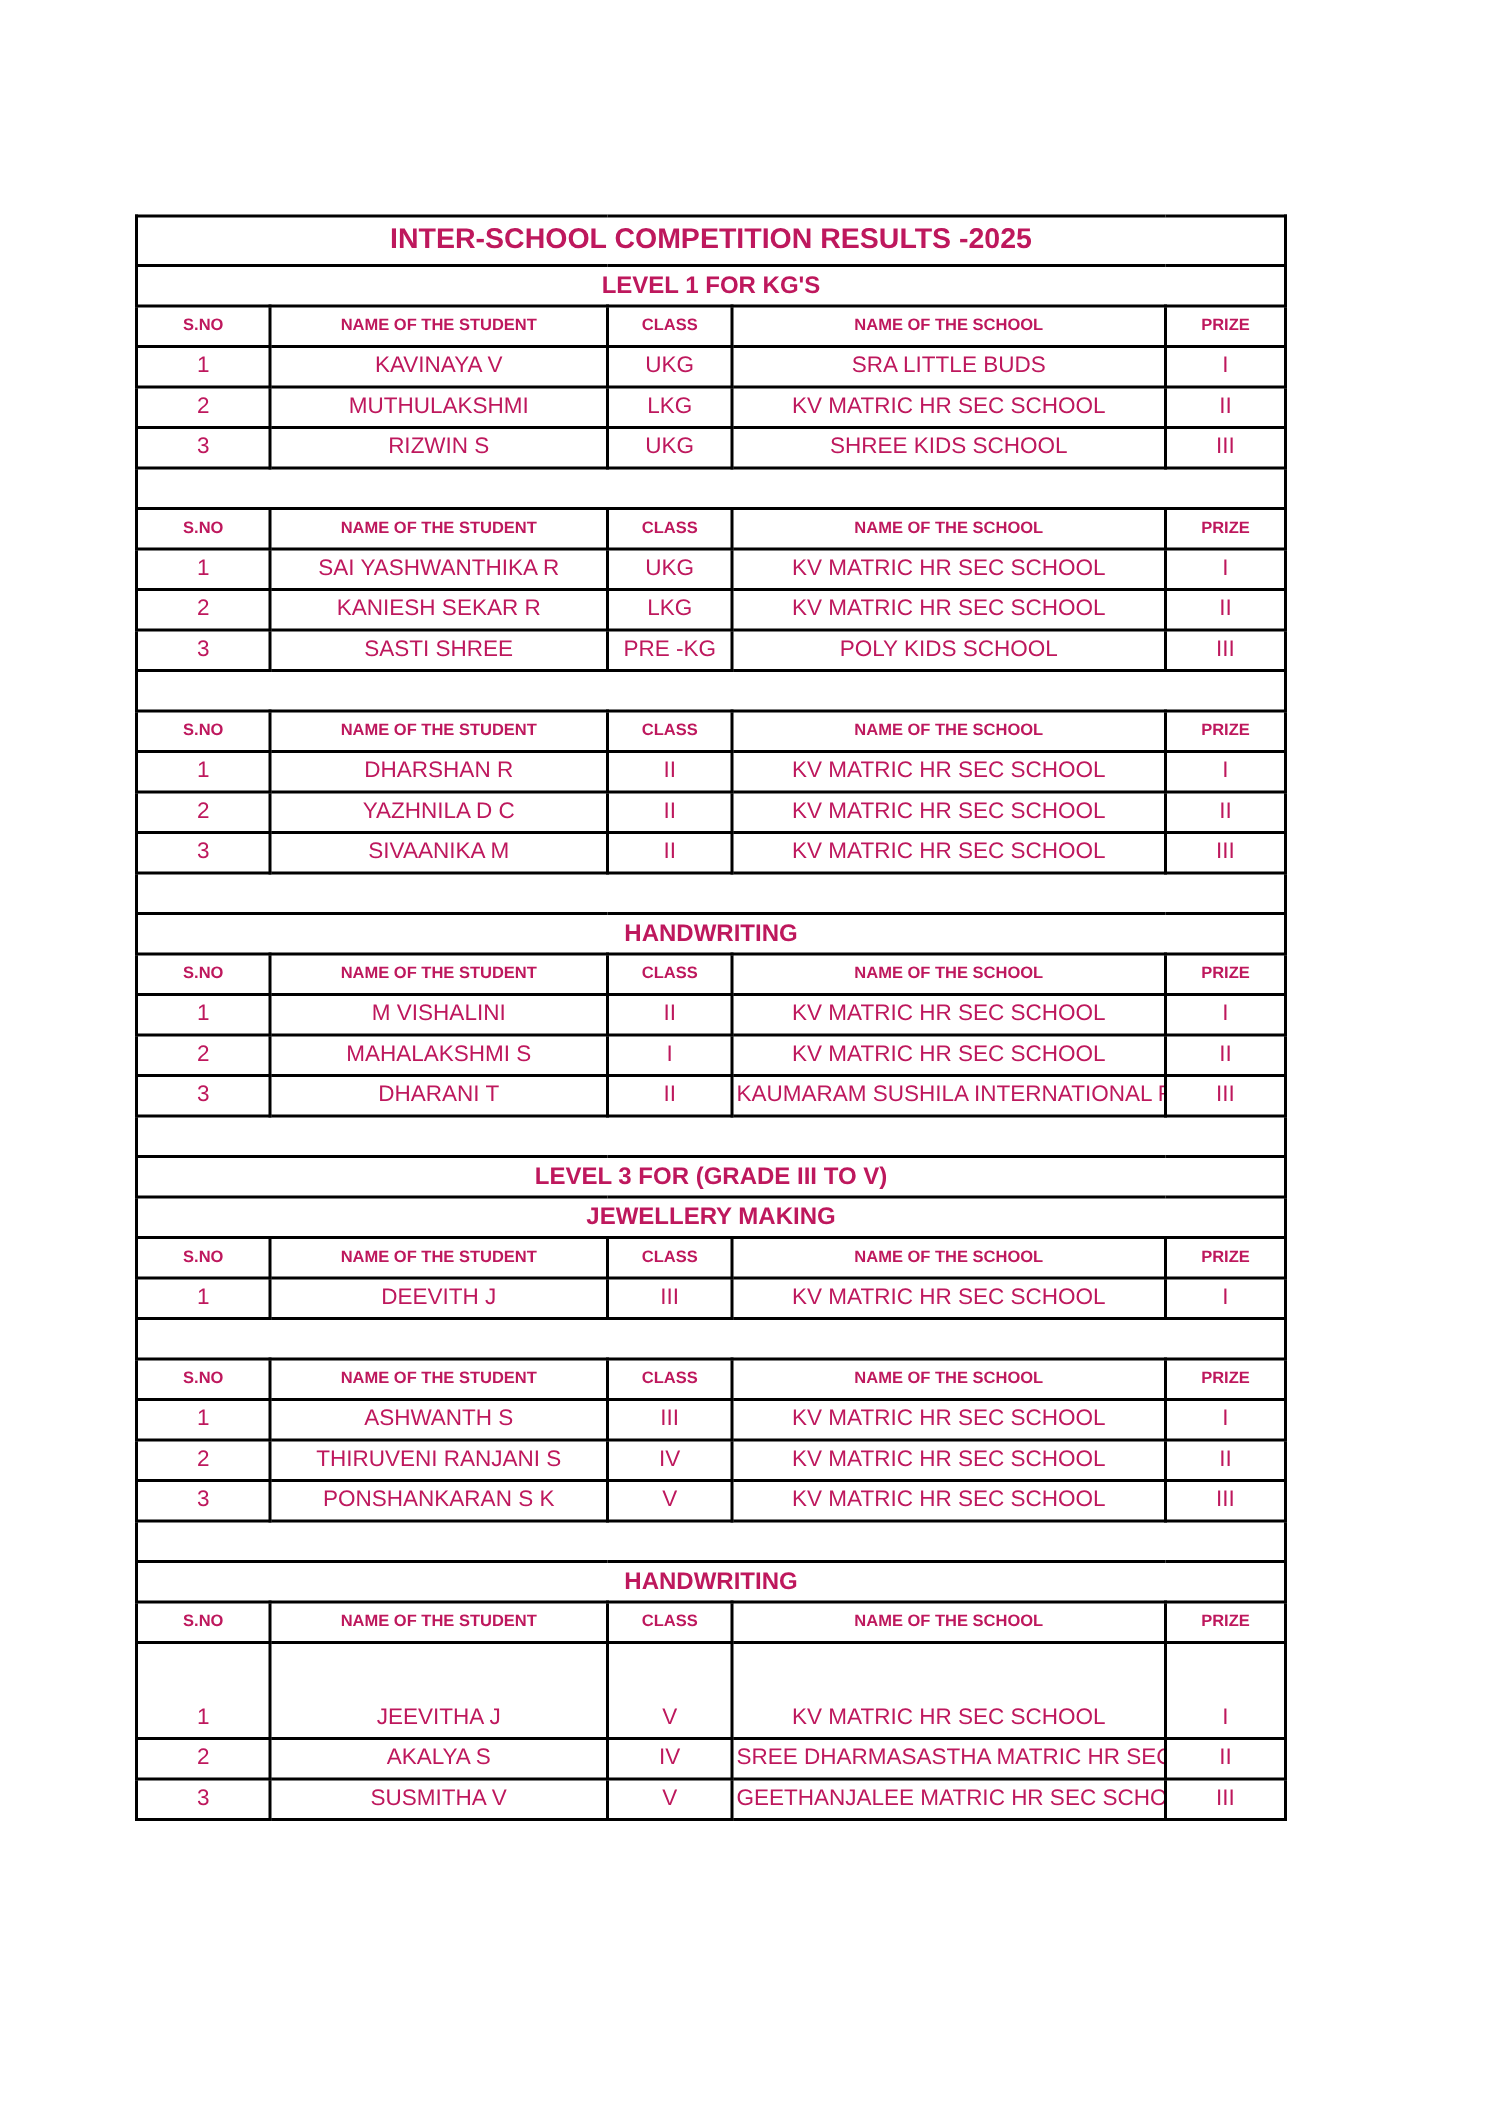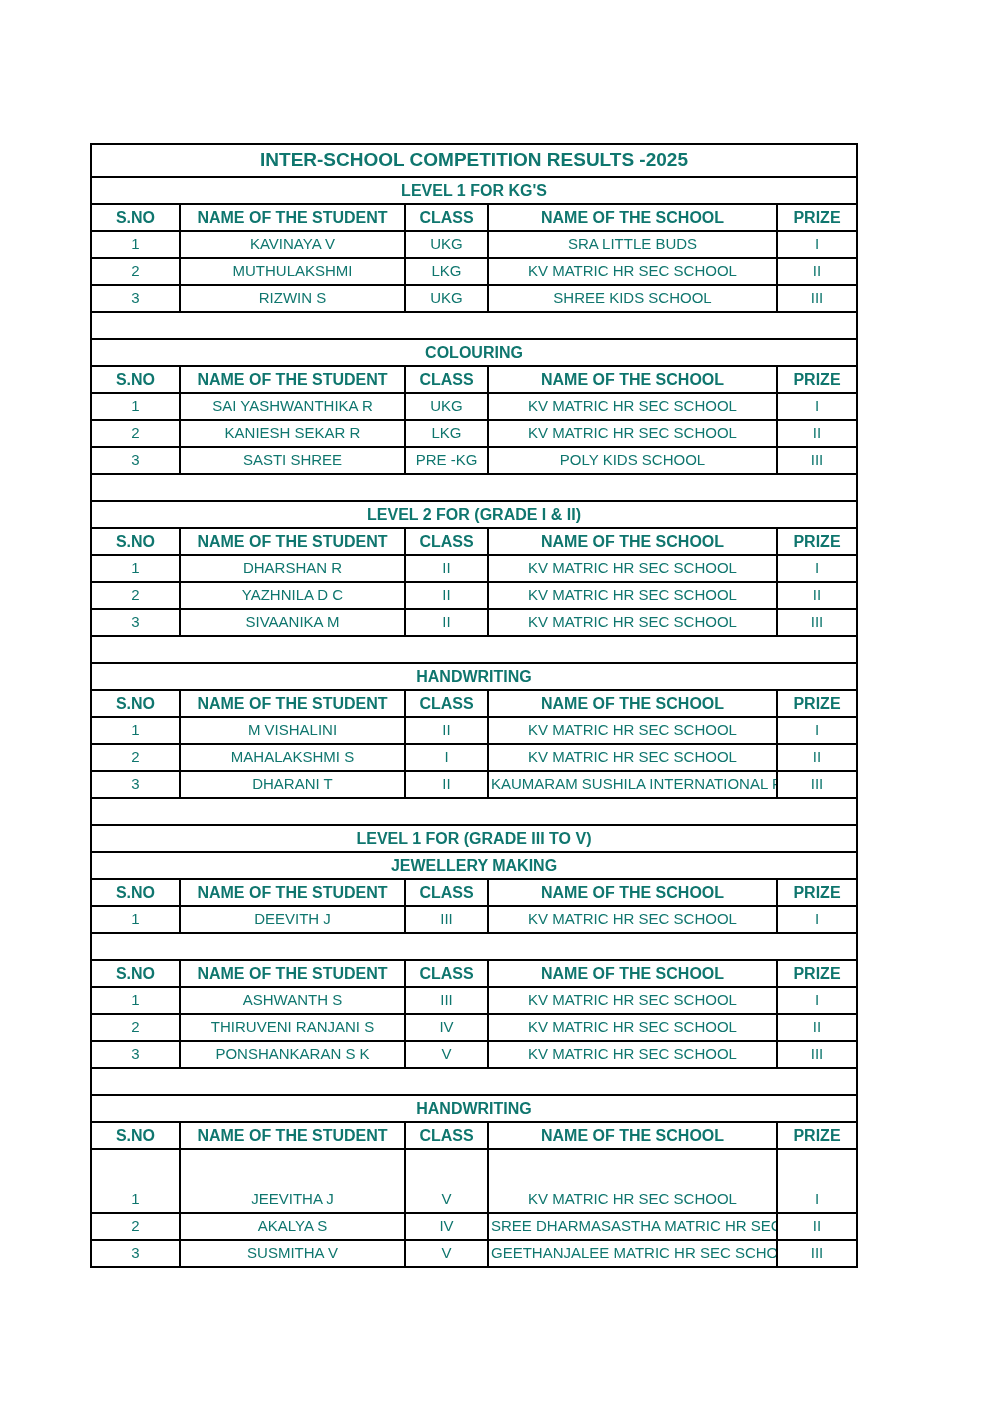--- a/index.html
+++ b/index.html
@@ -1,31 +1,31 @@
 <!DOCTYPE html>
 <html><head>
 <meta charset="utf-8">
 <style>
   html,body { margin:0; padding:0; background:#ffffff; }
   .page {
     position:relative; width:1000px; height:1414px; background:#ffffff;
-    font-family:"Liberation Sans", sans-serif; color:#0f766e;
+    font-family:"Liberation Sans", sans-serif; color:#be185d;
   }
   table.results {
     position:absolute; left:90px; top:143px; width:766px;
     border-collapse:collapse; table-layout:fixed;
   }
   table.results td {
     border:2px solid #000; height:25px; padding:0 2px;
     font-size:15px; line-height:1.1; text-align:center; vertical-align:middle;
     overflow:hidden; white-space:nowrap;
   }
   tr.title td { height:31px; font-weight:bold; font-size:19px; }
   tr.section td { font-weight:bold; font-size:16px; }
-  tr.head td { font-weight:bold; font-size:16px; }
+  tr.head td { font-weight:bold; font-size:11px; }
   td.school { text-align:left; padding-left:4px; }
   tr.spacer td { height:25px; }
   tr.tall td { height:57px; vertical-align:bottom; padding-bottom:5px; }
   td.xs  { font-size:10px; }
   td.sm  { font-size:12px; }
   td.sm2 { font-size:13.5px; }
 </style>
 </head>
 <body>
 
@@ -72,23 +72,20 @@
         <td>3</td>
         <td>RIZWIN S</td>
         <td>UKG</td>
         <td class="school">SHREE KIDS SCHOOL</td>
         <td>III</td>
       </tr>
       <tr class="spacer">
           <td colspan="5"></td>
         </tr>
 
-      <tr class="section">
-        <td colspan="5">COLOURING</td>
-      </tr>
       <tr class="head">
         <td>S.NO</td>
         <td>NAME OF THE STUDENT</td>
         <td>CLASS</td>
         <td class="school">NAME OF THE SCHOOL</td>
         <td>PRIZE</td>
       </tr>
       <tr>
         <td>1</td>
         <td>SAI YASHWANTHIKA R</td>
@@ -107,23 +104,20 @@
         <td>3</td>
         <td>SASTI SHREE</td>
         <td>PRE -KG</td>
         <td class="school">POLY KIDS SCHOOL</td>
         <td>III</td>
       </tr>
       <tr class="spacer">
           <td colspan="5"></td>
         </tr>
 
-      <tr class="section">
-        <td colspan="5">LEVEL 2 FOR (GRADE I &amp; II)</td>
-      </tr>
       <tr class="head">
         <td>S.NO</td>
         <td>NAME OF THE STUDENT</td>
         <td>CLASS</td>
         <td class="school">NAME OF THE SCHOOL</td>
         <td>PRIZE</td>
       </tr>
       <tr>
         <td>1</td>
         <td>DHARSHAN R</td>
@@ -178,21 +172,21 @@
         <td>DHARANI T</td>
         <td>II</td>
         <td class="school xs">KAUMARAM SUSHILA INTERNATIONAL RESIDENTIAL SCHOOL</td>
         <td>III</td>
       </tr>
       <tr class="spacer">
           <td colspan="5"></td>
         </tr>
 
       <tr class="section">
-        <td colspan="5">LEVEL 1 FOR (GRADE III TO V)</td>
+        <td colspan="5">LEVEL 3 FOR (GRADE III TO V)</td>
       </tr>
       <tr class="section">
         <td colspan="5">JEWELLERY MAKING</td>
       </tr>
       <tr class="head">
         <td>S.NO</td>
         <td>NAME OF THE STUDENT</td>
         <td>CLASS</td>
         <td class="school">NAME OF THE SCHOOL</td>
         <td>PRIZE</td>

